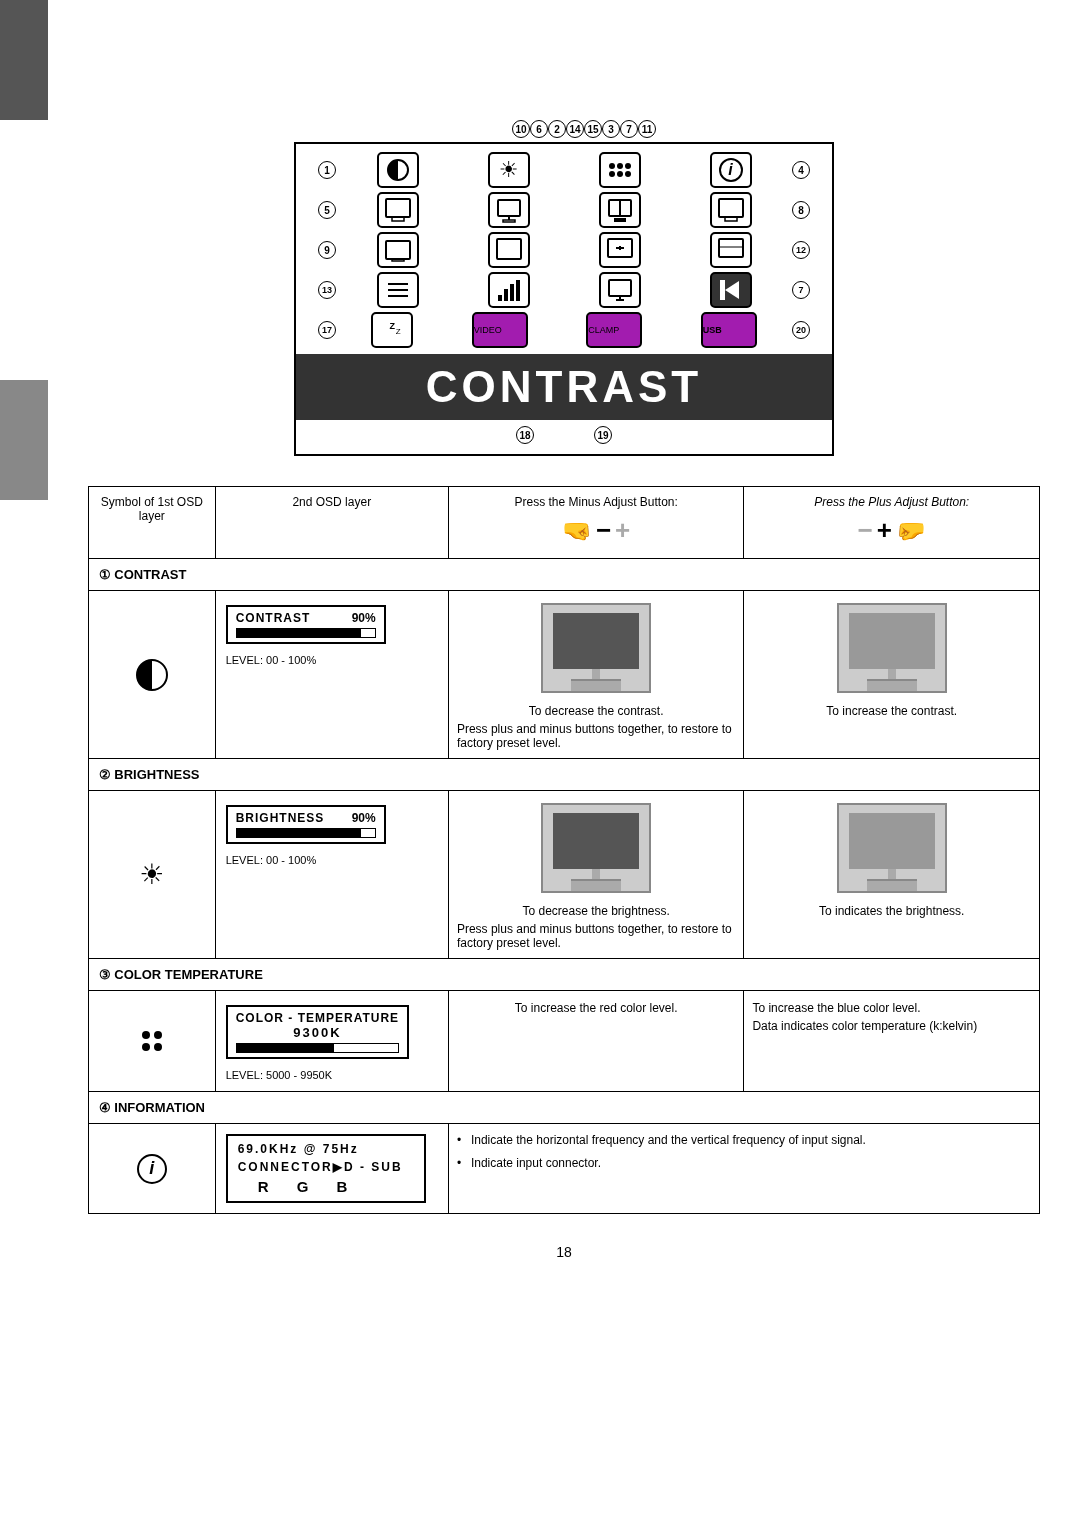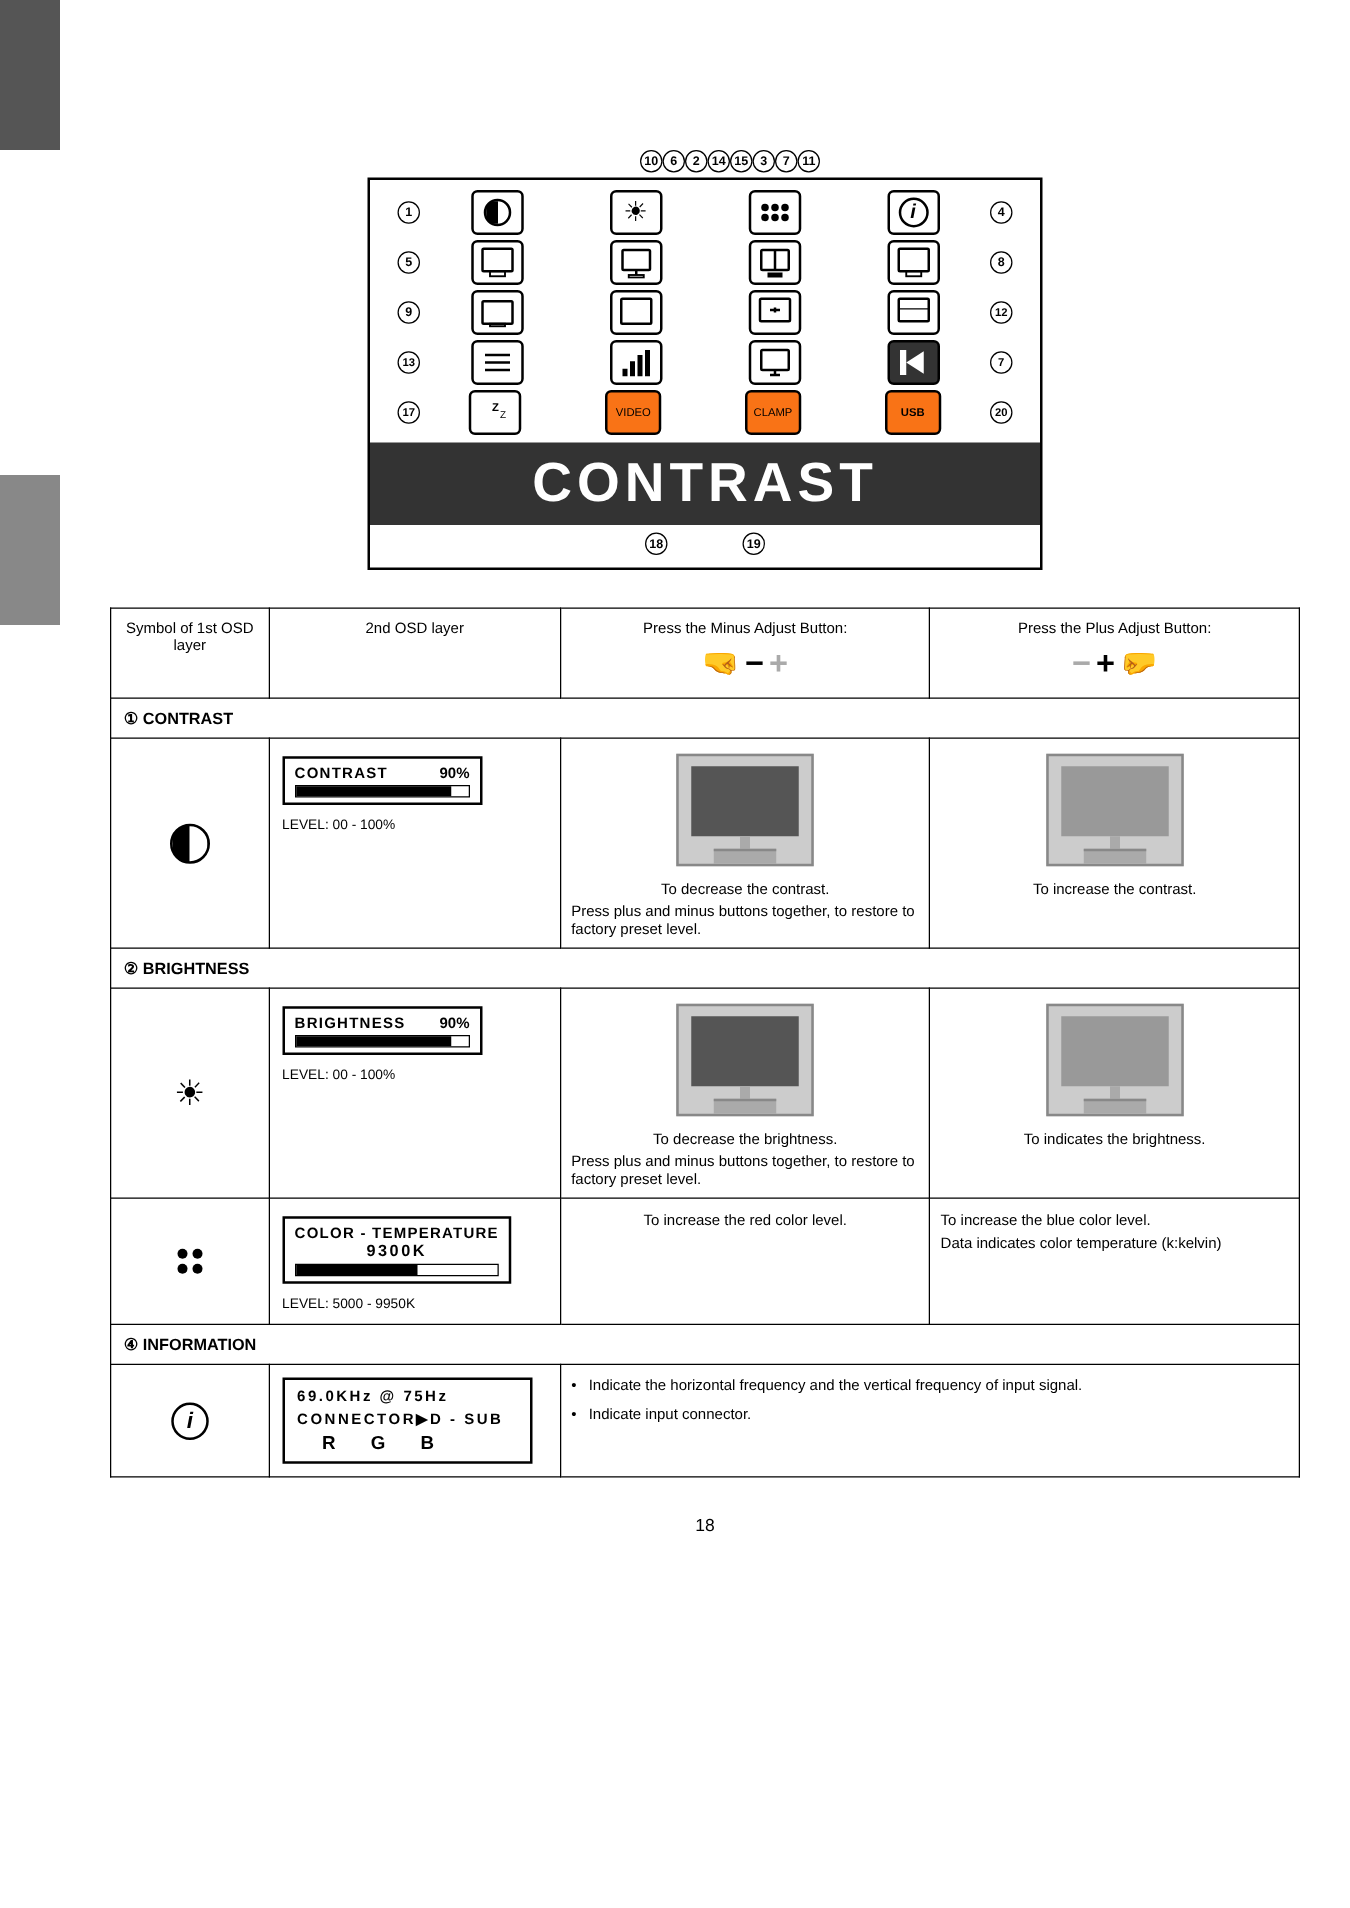--- a/index.html
+++ b/index.html
@@ -273,29 +273,28 @@
       border: 2px solid #000;
       border-radius: 5px;
       display: flex;
       align-items: center;
       justify-content: center;
       font-size: 18px;
       background: #fff;
     }
 
     .btn-icon-wide {
-      width: 45px;
+      width: 56px;
       height: 36px;
       border: 2px solid #000;
       border-radius: 5px;
       display: flex;
       align-items: center;
-      justify-content: center;
       font-size: 11px;
-      background: #f97316;
+      background: #a21caf;
     }
 
     
     .info-osd-box {
       border: 2px solid #000;
       padding: 6px 10px;
       display: inline-block;
       min-width: 200px;
       background: #fff;
       font-size: 12px;
@@ -550,21 +549,21 @@
         </td>
         <td style="width:280px;">
           <div style="font-size:12px; margin-bottom:6px;">Press the Minus Adjust Button:</div>
           <div class="adjust-buttons">
             <span style="font-size:24px;">🤜</span>
             <span style="font-size:26px; font-weight:bold;">−</span>
             <span style="font-size:26px; font-weight:bold; color:#aaa;">+</span>
           </div>
         </td>
         <td style="width:280px;">
-          <div style="font-size:12px; margin-bottom:6px;">Press the Plus Adjust Button:</div>
+          <div style="font-size:12px; margin-bottom:6px;font-style:italic;">Press the Plus Adjust Button:</div>
           <div class="adjust-buttons">
             <span style="font-size:26px; font-weight:bold; color:#aaa;">−</span>
             <span style="font-size:26px; font-weight:bold;">+</span>
             <span style="font-size:24px;">🤛</span>
           </div>
         </td>
       </tr>
 
       <tr>
         <td colspan="4" class="section-header-td">
@@ -647,20 +646,25 @@
             <div class="monitor-img">
               <div class="monitor-screen"></div>
               <div class="monitor-stand"></div>
               <div class="monitor-base"></div>
             </div>
           </div>
           <span class="caption-text">To indicates the brightness.</span>
         </td>
       </tr>
 
+      <tr>
+        <td colspan="4" class="section-header-td">
+          <strong>③ COLOR TEMPERATURE</strong>
+        </td>
+      </tr>
       <tr>
         <td style="text-align:center; vertical-align:middle;">
           <div style="display:grid;grid-template-columns:repeat(2,8px);gap:4px;margin:0 auto;width:20px;">
             <div style="width:8px;height:8px;background:#000;border-radius:50%;"></div>
             <div style="width:8px;height:8px;background:#000;border-radius:50%;"></div>
             <div style="width:8px;height:8px;background:#000;border-radius:50%;"></div>
             <div style="width:8px;height:8px;background:#000;border-radius:50%;"></div>
           </div>
         </td>
         <td style="vertical-align:top; padding:10px;">

